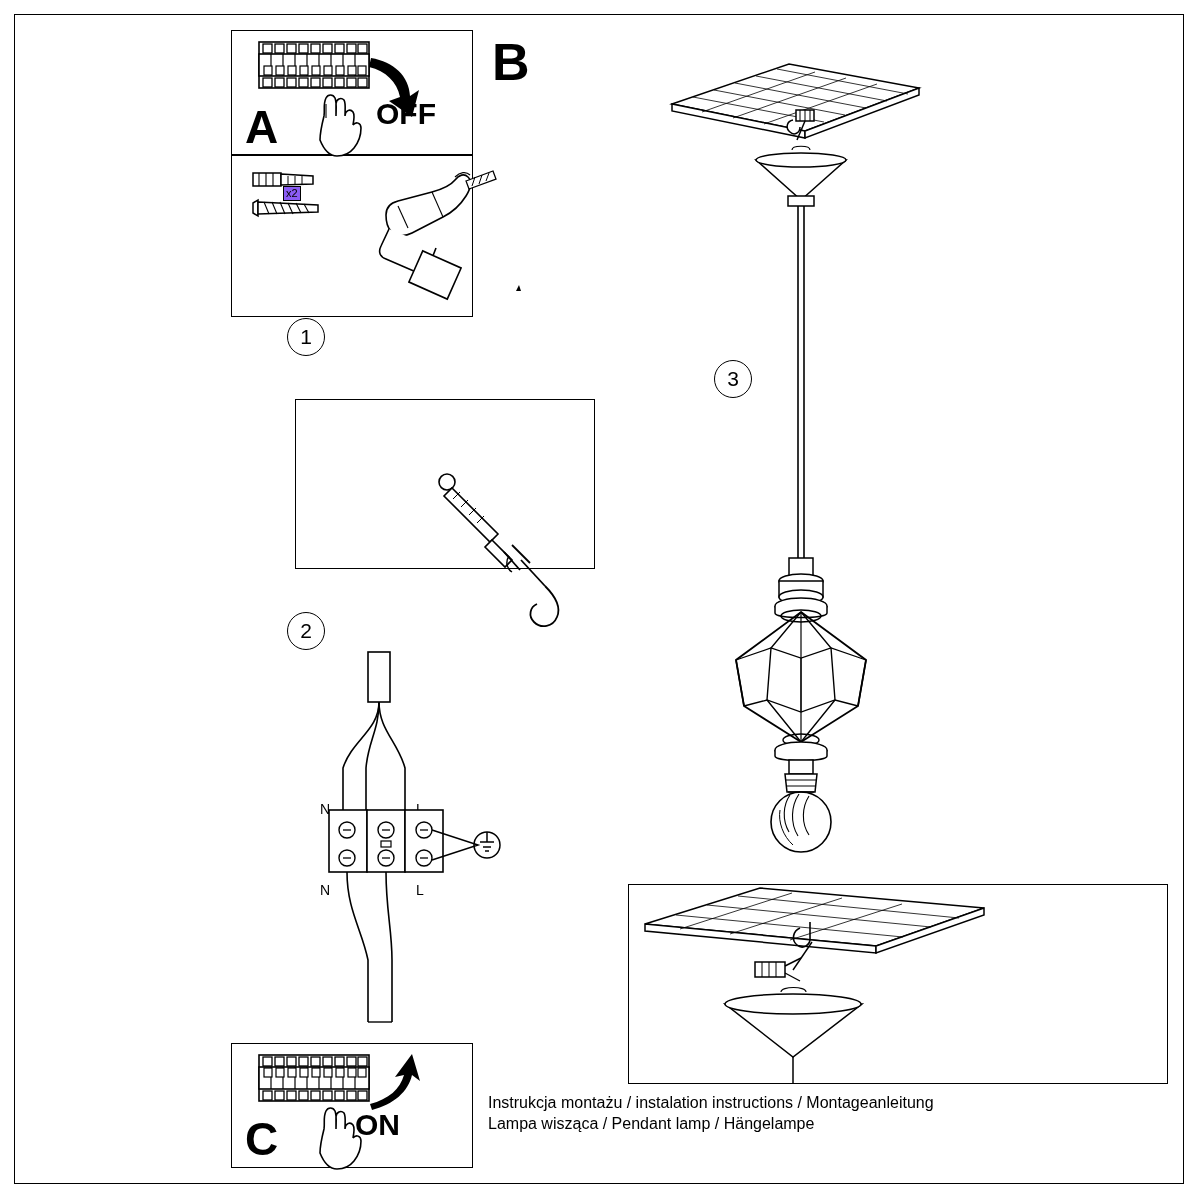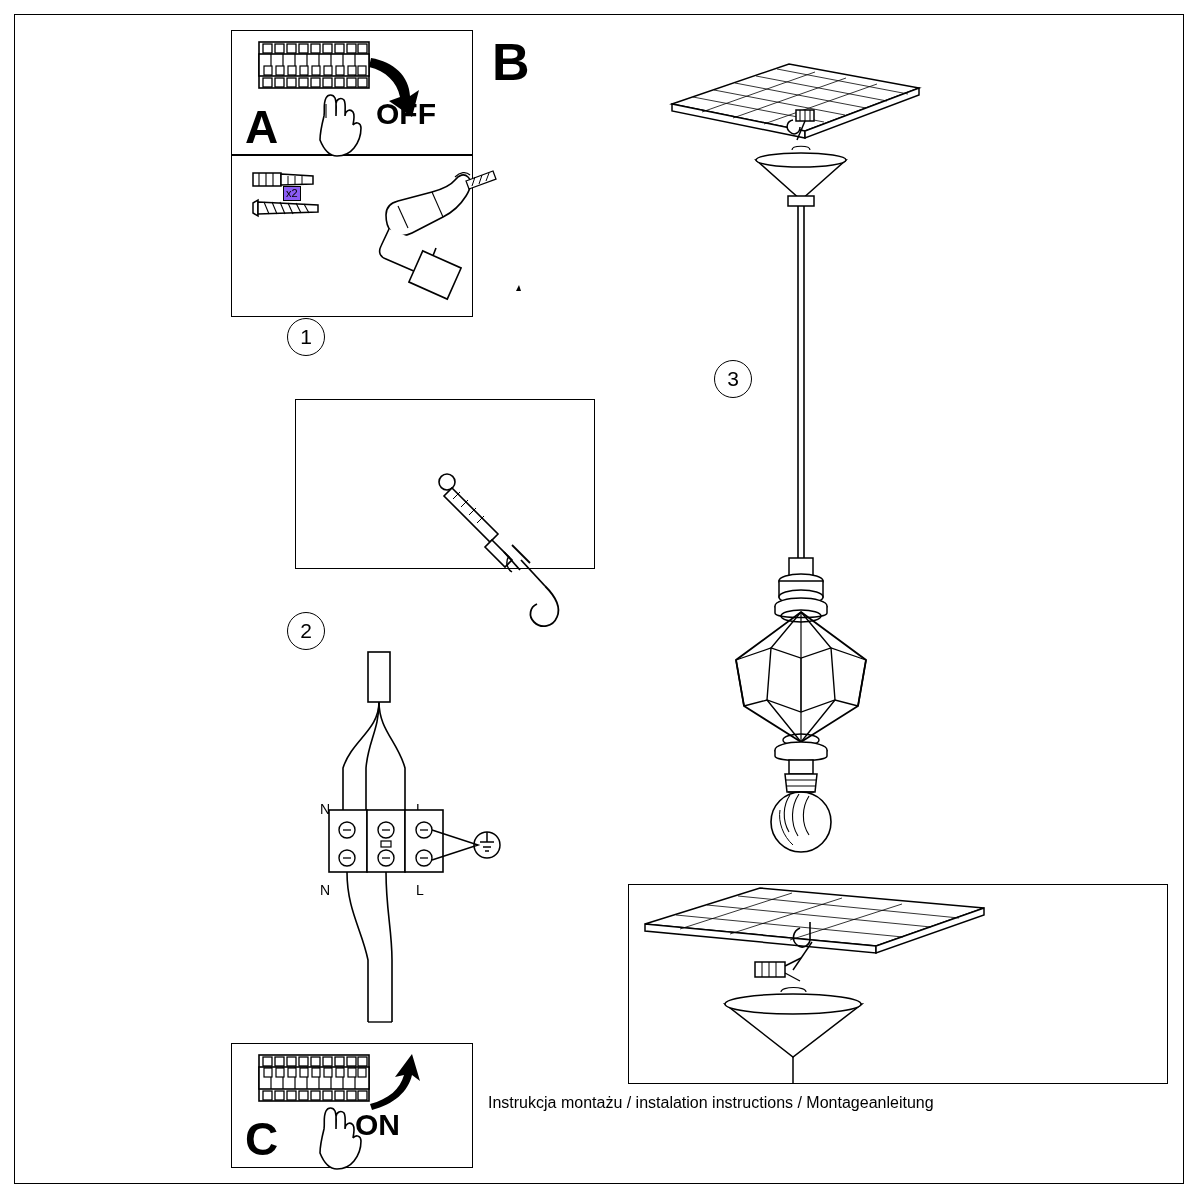--- a/index.html
+++ b/index.html
@@ -126,20 +126,21 @@
   <div class="step-circle" style="left:714px; top:360px;">3</div>
 
   <div class="x2-box" style="left:283px; top:186px;">x2</div>
 
   <div class="lbl term-lbl" style="left:320px; top:801px;">N</div>
   <div class="lbl term-lbl" style="left:416px; top:801px;">L</div>
   <div class="lbl term-lbl" style="left:320px; top:882px;">N</div>
   <div class="lbl term-lbl" style="left:416px; top:882px;">L</div>
 
   <div class="caption" style="left:488px; top:1092px;">Instrukcja montażu / instalation instructions / Montageanleitung</div>
+  <div class="caption" style="left:488px; top:1113px;">Lampa wisząca / Pendant lamp / Hängelampe</div>
 
   <svg class="svg-layer" viewBox="0 0 1200 1200" xmlns="http://www.w3.org/2000/svg">
 
     <g fill="none" stroke="#000" stroke-width="1.6">
       <rect x="259" y="42" width="110" height="46" fill="#fff"></rect>
       <rect x="259" y="54" width="110" height="22" fill="#fff"></rect>
 
       <g stroke-width="1.3">
         <rect x="263" y="44" width="9" height="9"></rect>
         <rect x="275" y="44" width="9" height="9"></rect>

